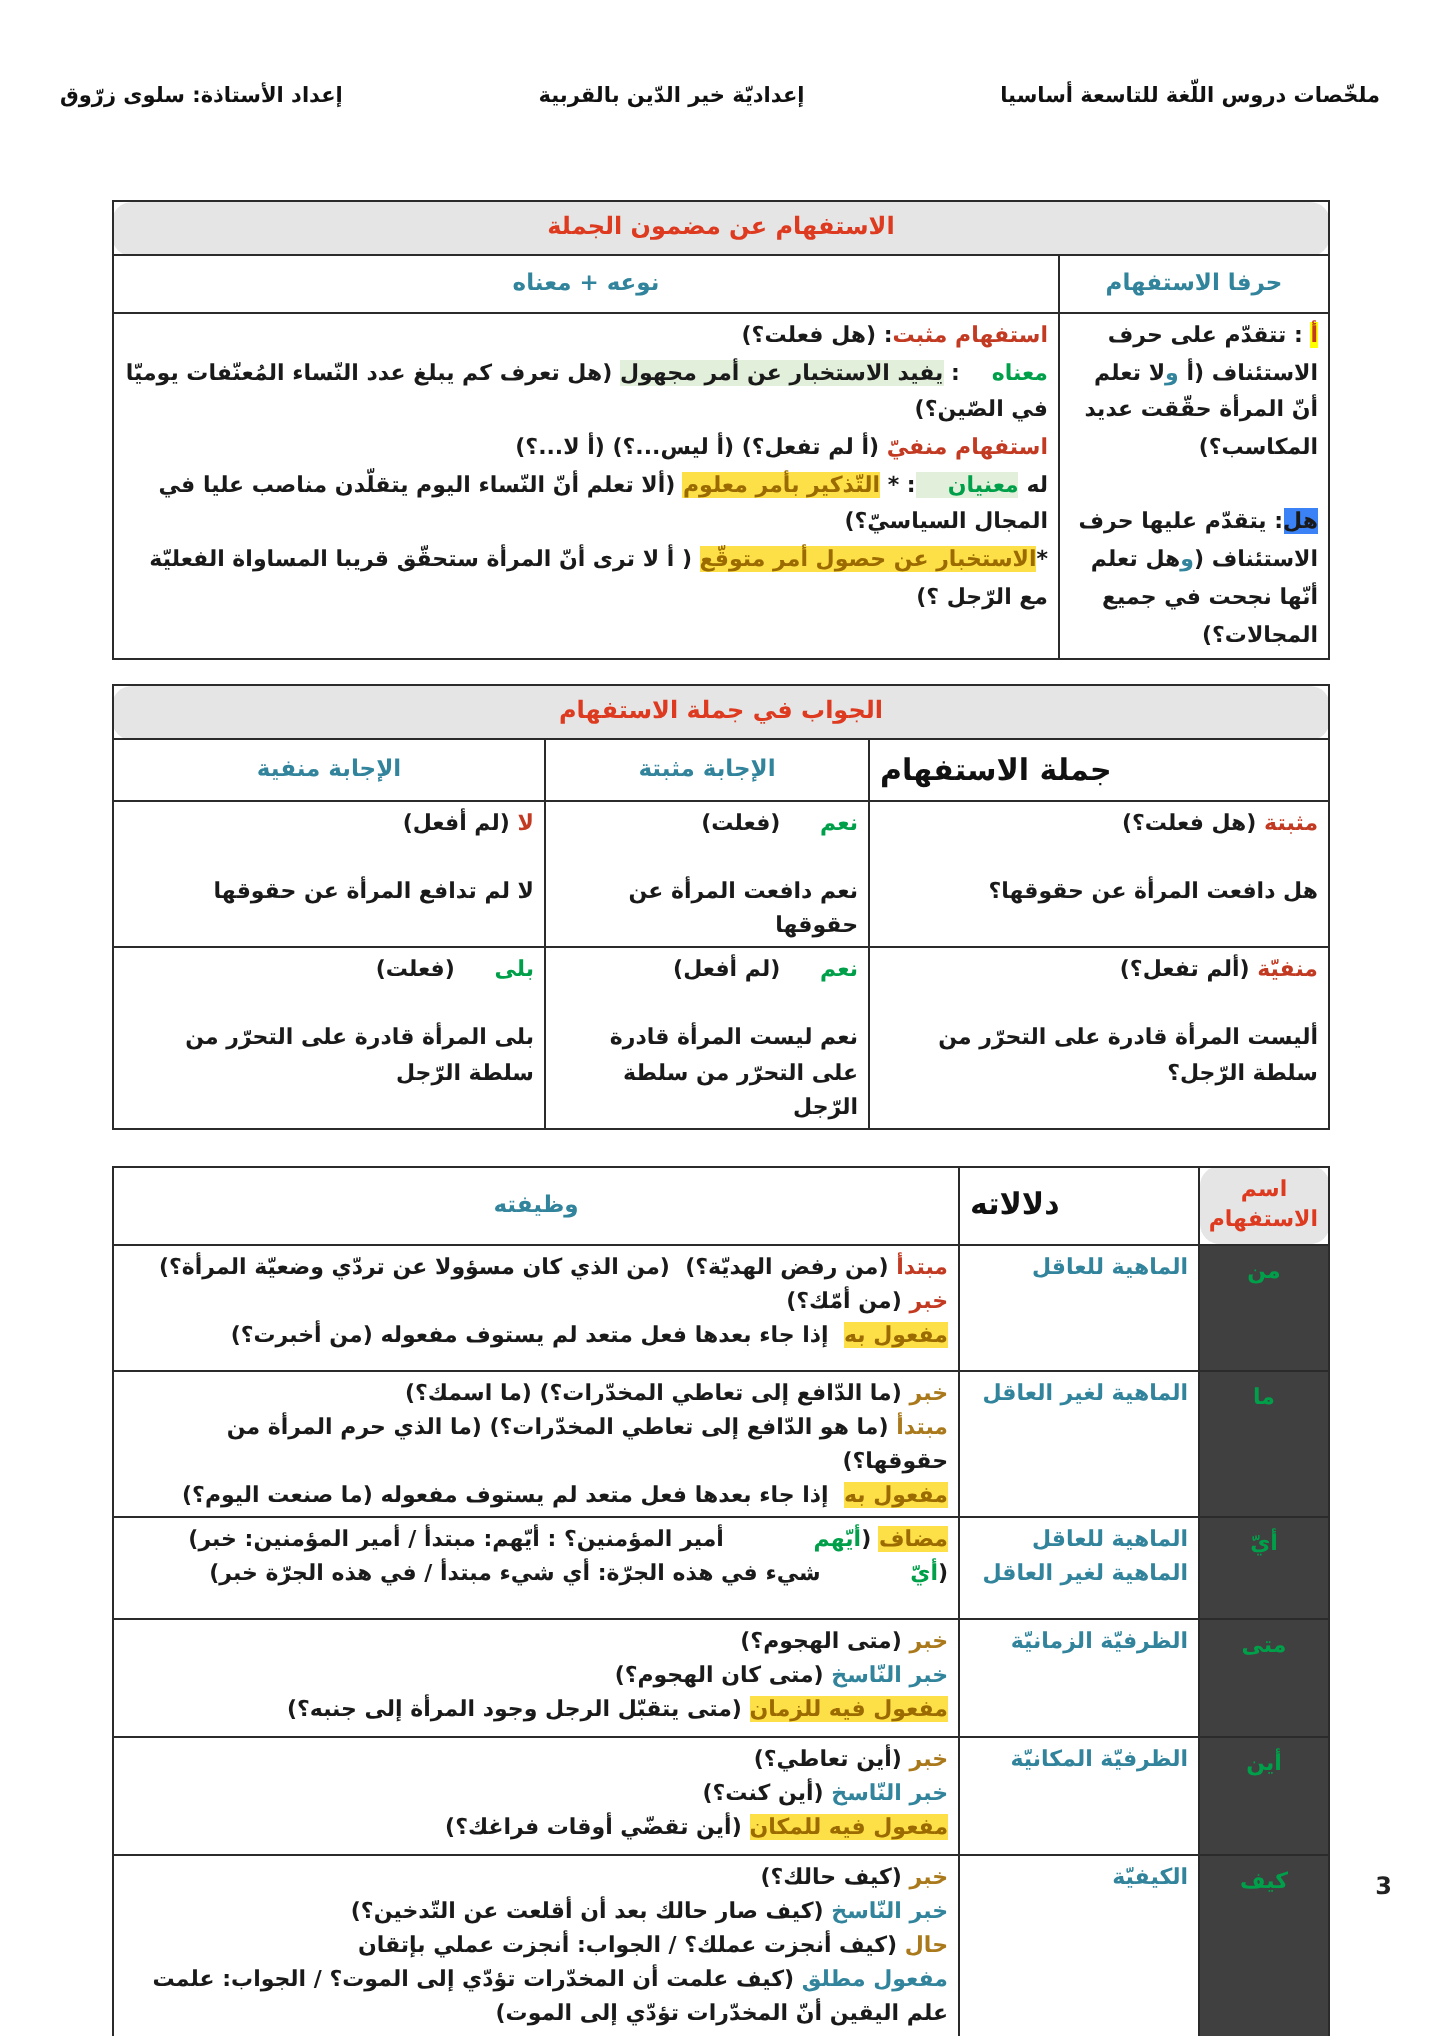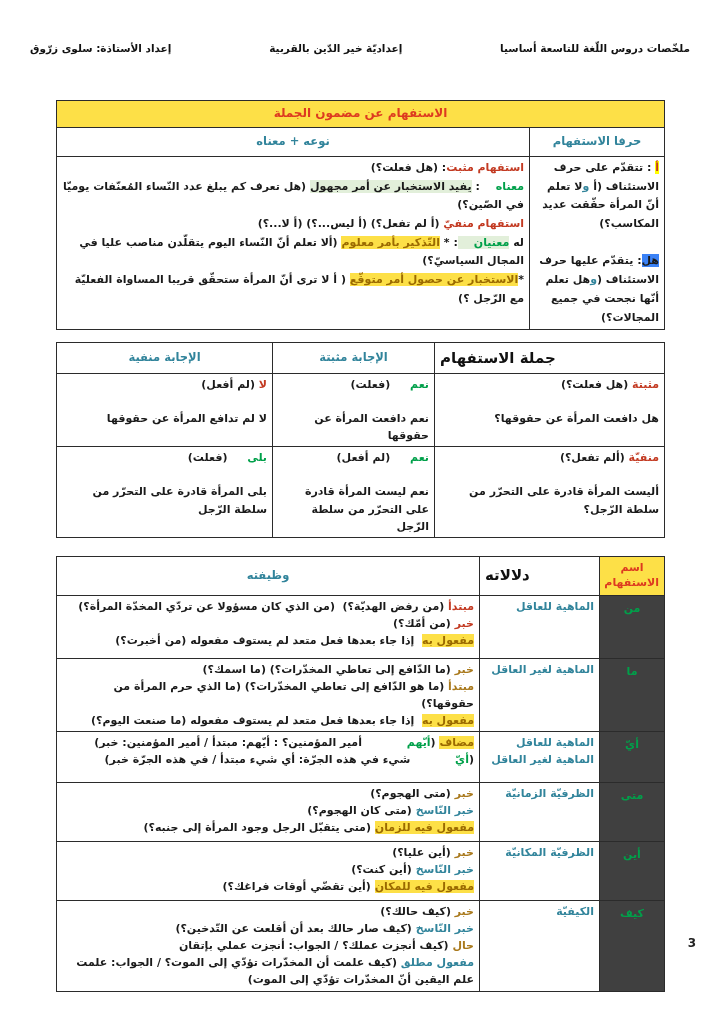--- a/index.html
+++ b/index.html
@@ -31,27 +31,28 @@
     font-size:11px;
   }
   td{
     border:1px solid #2b2b2b;
     padding:2px 5px;
     vertical-align:top;
     white-space:pre-wrap;
     line-height:1.55;
   }
   .tbl-title{
-    background:#fde047;
+    background:#e5e5e5;
     color:#dd3a20;
     text-align:center;
     font-size:12px;
     vertical-align:middle;
     height:22px;
     line-height:1.3;
+    border-radius:10px;
   }
   .colhead{
     color:#31849b;
     text-align:center;
     vertical-align:middle;
     font-size:11.5px;
   }
   .colhead-dark{
     color:#111;
     text-align:left;
@@ -126,20 +127,23 @@
     </tbody>
       </table>
 
     <table class="t2">
       <colgroup>
           <col style="width:230px">
           <col style="width:162px">
           <col style="width:216px">
         </colgroup>
       <tbody>
+          <tr>
+        <td colspan="3" class="tbl-title">الجواب في جملة الاستفهام</td>
+      </tr>
       <tr>
         <td class="colhead-dark" style="height:26px">جملة الاستفهام</td>
         <td class="colhead">الإجابة مثبتة</td>
         <td class="colhead">الإجابة منفية</td>
       </tr>
       <tr>
         <td style="height:56px"><span class="red">مثبتة</span><span> (هل فعلت؟)
 
 </span><span>هل دافعت المرأة عن حقوقها؟</span></td>
         <td><span class="green">نعم</span><span> (فعلت)
@@ -172,21 +176,21 @@
       <tbody>
           <tr>
         <td class="tbl-title" style="text-align:center;font-size:11px;height:34px">اسم الاستفهام</td>
         <td class="colhead-dark">دلالاته</td>
         <td class="colhead">وظيفته</td>
       </tr>
 
       <tr>
         <td class="peach namecell" style="height:56px">من</td>
         <td><span class="teal">الماهية للعاقل</span></td>
-        <td><span class="red">مبتدأ</span><span> (من رفض الهديّة؟)  (من الذي كان مسؤولا عن تردّي المخدّة المرأة؟)
+        <td><span class="red">مبتدأ</span><span> (من رفض الهديّة؟)  (من الذي كان مسؤولا عن تردّي وضعيّة المرأة؟)
 </span><span class="red">خبر</span><span> (من أمّك؟)
 </span><span class="hly">مفعول به</span><span>  إذا جاء بعدها فعل متعد لم يستوف مفعوله (من أخبرت؟)</span></td>
       </tr>
       <tr>
         <td class="peach namecell" style="height:52px">ما</td>
         <td><span class="teal">الماهية لغير العاقل</span></td>
         <td><span class="gold">خبر</span><span> (ما الدّافع إلى تعاطي المخدّرات؟) (ما اسمك؟)
 </span><span class="gold">مبتدأ</span><span> (ما هو الدّافع إلى تعاطي المخدّرات؟) (ما الذي حرم المرأة من حقوقها؟)
 </span><span class="hly">مفعول به</span><span>  إذا جاء بعدها فعل متعد لم يستوف مفعوله (ما صنعت اليوم؟)</span></td>
       </tr>
@@ -200,21 +204,21 @@
       <tr>
         <td class="peach namecell" style="height:52px">متى</td>
         <td><span class="teal">الظرفيّة الزمانيّة</span></td>
         <td><span class="gold">خبر</span><span> (متى الهجوم؟)
 </span><span class="teal">خبر النّاسخ</span><span> (متى كان الهجوم؟)
 </span><span class="hly">مفعول فيه للزمان</span><span> (متى يتقبّل الرجل وجود المرأة إلى جنبه؟)</span></td>
       </tr>
       <tr>
         <td class="peach namecell" style="height:52px">أين</td>
         <td><span class="teal">الظرفيّة المكانيّة</span></td>
-        <td><span class="gold">خبر</span><span> (أين عليا؟)
+        <td><span class="gold">خبر</span><span> (أين تعاطي؟)
 </span><span class="teal">خبر النّاسخ</span><span> (أين كنت؟)
 </span><span class="hly">مفعول فيه للمكان</span><span> (أين تقضّي أوقات فراغك؟)</span></td>
       </tr>
       <tr>
         <td class="peach namecell" style="height:84px">كيف</td>
         <td><span class="teal">الكيفيّة</span></td>
         <td><span class="gold">خبر</span><span> (كيف حالك؟)
 </span><span class="teal">خبر النّاسخ</span><span> (كيف صار حالك بعد أن أقلعت عن التّدخين؟)
 </span><span class="gold">حال</span><span> (كيف أنجزت عملك؟ / الجواب: أنجزت عملي بإتقان
 </span><span class="teal">مفعول مطلق</span><span> (كيف علمت أن المخدّرات تؤدّي إلى الموت؟ / الجواب: علمت علم اليقين أنّ المخدّرات تؤدّي إلى الموت)</span></td>

